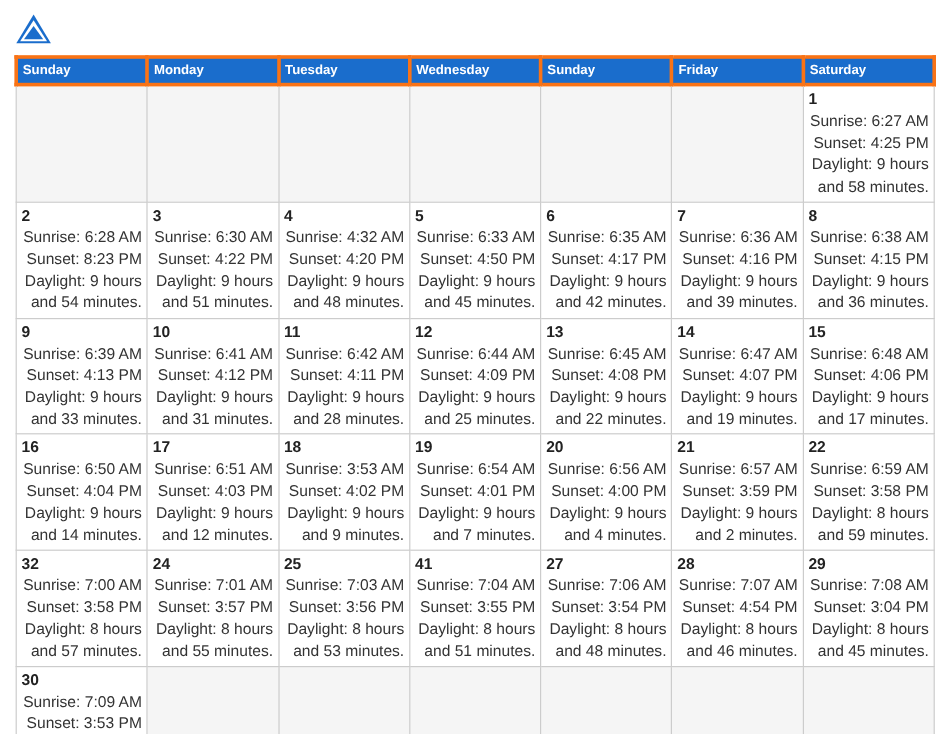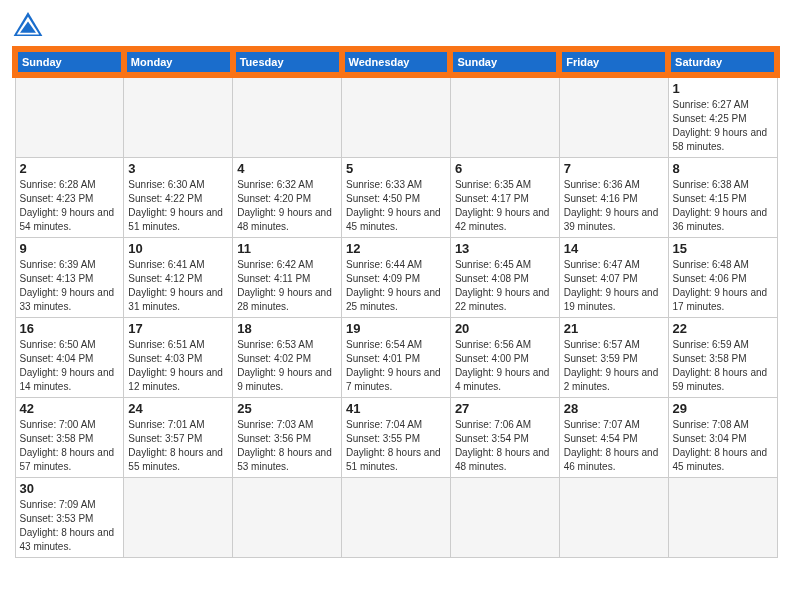--- a/index.html
+++ b/index.html
@@ -59,21 +59,21 @@
       border-collapse: collapse;
       table-layout: fixed;
     }
     .calendar th {
       background: #1a6dcc;
       color: #fff;
       font-size: 11px;
       font-weight: bold;
       padding: 4px 4px;
       text-align: left;
-      border: 6px solid #f97316;
+      border: 3px solid #f97316;
     }
     .calendar td {
       border: 1px solid #ccc;
       vertical-align: top;
       padding: 3px 4px;
       font-size: 9px;
       color: #333;
       height: 72px;
       background: #fff;
     }
@@ -81,23 +81,24 @@
       background: #f5f5f5;
     }
     .day-number {
       font-size: 13px;
       font-weight: bold;
       color: #222;
       display: block;
       margin-bottom: 2px;
     }
     .day-info {
-      font-size: 10px;
+      font-size: 13px;
       color: #333;
       line-height: 1.4;
+      text-align: right;
     }
     .last-row td {
       height: 58px;
     }
   </style>
 </head>
 <body>
 
 <div class="page">
   <div class="header">
@@ -143,34 +144,34 @@
             <div class="day-info">Sunrise: 6:27 AM
 Sunset: 4:25 PM
 Daylight: 9 hours
 and 58 minutes.</div>
           </td>
         </tr>
         <tr>
           <td>
             <span class="day-number">2</span>
             <div class="day-info">Sunrise: 6:28 AM
-Sunset: 4:23 PM
+Sunset: 8:23 PM
 Daylight: 9 hours
 and 54 minutes.</div>
           </td>
           <td>
             <span class="day-number">3</span>
             <div class="day-info">Sunrise: 6:30 AM
 Sunset: 4:22 PM
 Daylight: 9 hours
 and 51 minutes.</div>
           </td>
           <td>
             <span class="day-number">4</span>
-            <div class="day-info">Sunrise: 6:32 AM
+            <div class="day-info">Sunrise: 4:32 AM
 Sunset: 4:20 PM
 Daylight: 9 hours
 and 48 minutes.</div>
           </td>
           <td>
             <span class="day-number">5</span>
             <div class="day-info">Sunrise: 6:33 AM
 Sunset: 4:50 PM
 Daylight: 9 hours
 and 45 minutes.</div>
@@ -258,21 +259,21 @@
           </td>
           <td>
             <span class="day-number">17</span>
             <div class="day-info">Sunrise: 6:51 AM
 Sunset: 4:03 PM
 Daylight: 9 hours
 and 12 minutes.</div>
           </td>
           <td>
             <span class="day-number">18</span>
-            <div class="day-info">Sunrise: 6:53 AM
+            <div class="day-info">Sunrise: 3:53 AM
 Sunset: 4:02 PM
 Daylight: 9 hours
 and 9 minutes.</div>
           </td>
           <td>
             <span class="day-number">19</span>
             <div class="day-info">Sunrise: 6:54 AM
 Sunset: 4:01 PM
 Daylight: 9 hours
 and 7 minutes.</div>
@@ -294,21 +295,21 @@
           <td>
             <span class="day-number">22</span>
             <div class="day-info">Sunrise: 6:59 AM
 Sunset: 3:58 PM
 Daylight: 8 hours
 and 59 minutes.</div>
           </td>
         </tr>
         <tr>
           <td>
-            <span class="day-number">42</span>
+            <span class="day-number">32</span>
             <div class="day-info">Sunrise: 7:00 AM
 Sunset: 3:58 PM
 Daylight: 8 hours
 and 57 minutes.</div>
           </td>
           <td>
             <span class="day-number">24</span>
             <div class="day-info">Sunrise: 7:01 AM
 Sunset: 3:57 PM
 Daylight: 8 hours

